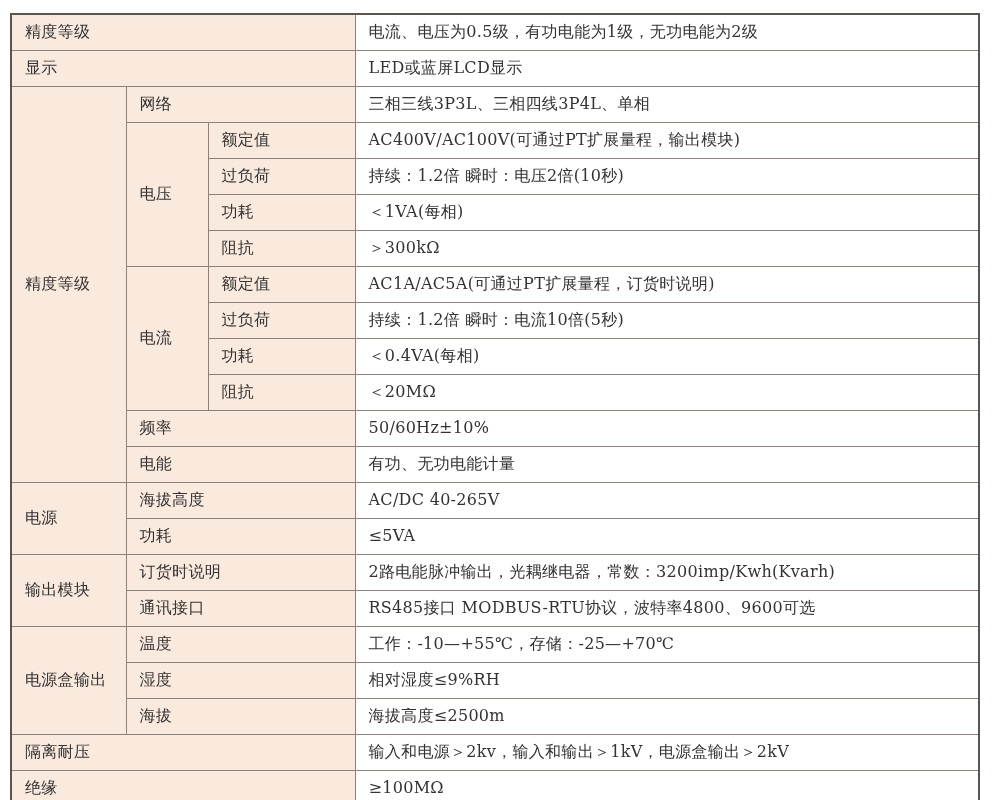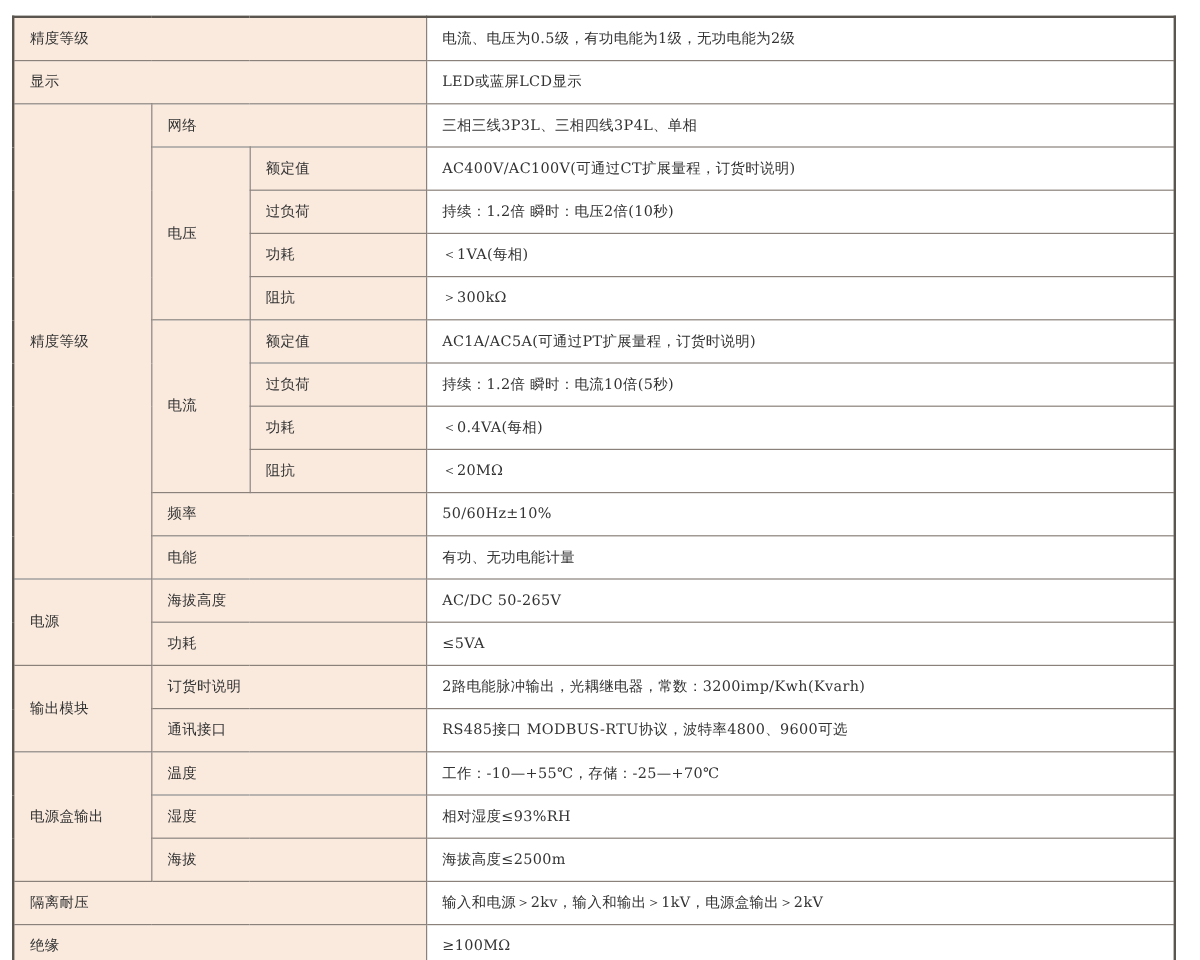--- a/index.html
+++ b/index.html
@@ -18,21 +18,21 @@
   table.spec {
     border-collapse: collapse;
     table-layout: fixed;
     width: 970px;
     border: 2px solid var(--border-outer, #5a554f);
   }
   table.spec td {
     border: 1px solid var(--border-inner, #8a817b);
     height: 35px;
     padding: 0 18px 0 13px;
-    font-size: 12px;
+    font-size: 16px;
     color: var(--text, #333333);
     vertical-align: middle;
     line-height: 1.15;
     letter-spacing: 0.3px;
     overflow: hidden;
     white-space: nowrap;
   }
   td.lab { background: var(--label-bg, #faeade); }
   td.val { background: var(--value-bg, #ffffff); padding-left: 14px; }
 </style>
@@ -57,21 +57,21 @@
         <td class="val">LED或蓝屏LCD显示</td>
       </tr>
       <tr>
         <td class="lab" rowspan="11">精度等级</td>
         <td class="lab" colspan="2">网络</td>
         <td class="val">三相三线3P3L、三相四线3P4L、单相</td>
       </tr>
       <tr>
         <td class="lab" rowspan="4">电压</td>
         <td class="lab">额定值</td>
-        <td class="val">AC400V/AC100V(可通过CT扩展量程，订货时说明)</td>
+        <td class="val">AC400V/AC100V(可通过PT扩展量程，输出模块)</td>
       </tr>
       <tr>
         <td class="lab">过负荷</td>
         <td class="val">持续：1.2倍 瞬时：电压2倍(10秒)</td>
       </tr>
       <tr>
         <td class="lab">功耗</td>
         <td class="val">＜1VA(每相)</td>
       </tr>
       <tr>
@@ -99,21 +99,21 @@
         <td class="lab" colspan="2">频率</td>
         <td class="val">50/60Hz±10%</td>
       </tr>
       <tr>
         <td class="lab" colspan="2">电能</td>
         <td class="val">有功、无功电能计量</td>
       </tr>
       <tr>
         <td class="lab" rowspan="2">电源</td>
         <td class="lab" colspan="2">海拔高度</td>
-        <td class="val">AC/DC 50-265V</td>
+        <td class="val">AC/DC 40-265V</td>
       </tr>
       <tr>
         <td class="lab" colspan="2">功耗</td>
         <td class="val">≤5VA</td>
       </tr>
       <tr>
         <td class="lab" rowspan="2">输出模块</td>
         <td class="lab" colspan="2">订货时说明</td>
         <td class="val">2路电能脉冲输出，光耦继电器，常数：3200imp/Kwh(Kvarh)</td>
       </tr>
@@ -121,21 +121,21 @@
         <td class="lab" colspan="2">通讯接口</td>
         <td class="val">RS485接口 MODBUS-RTU协议，波特率4800、9600可选</td>
       </tr>
       <tr>
         <td class="lab" rowspan="3">电源盒输出</td>
         <td class="lab" colspan="2">温度</td>
         <td class="val">工作：-10—+55℃，存储：-25—+70℃</td>
       </tr>
       <tr>
         <td class="lab" colspan="2">湿度</td>
-        <td class="val">相对湿度≤93%RH</td>
+        <td class="val">相对湿度≤9%RH</td>
       </tr>
       <tr>
         <td class="lab" colspan="2">海拔</td>
         <td class="val">海拔高度≤2500m</td>
       </tr>
       <tr>
         <td class="lab" colspan="3">隔离耐压</td>
         <td class="val">输入和电源＞2kv，输入和输出＞1kV，电源盒输出＞2kV</td>
       </tr>
       <tr>

